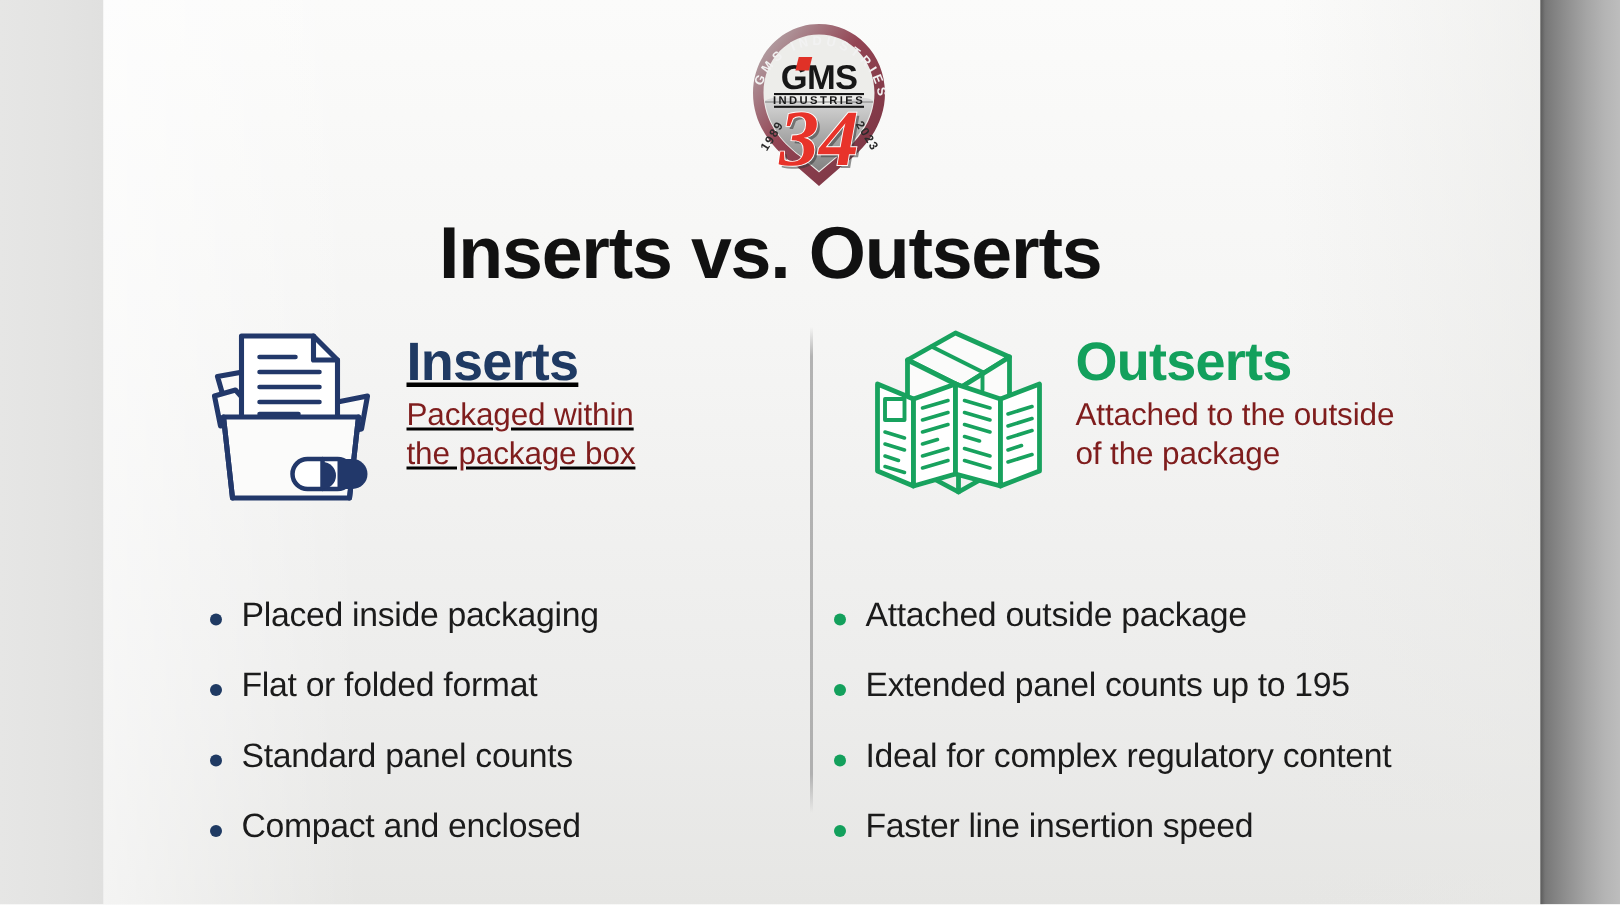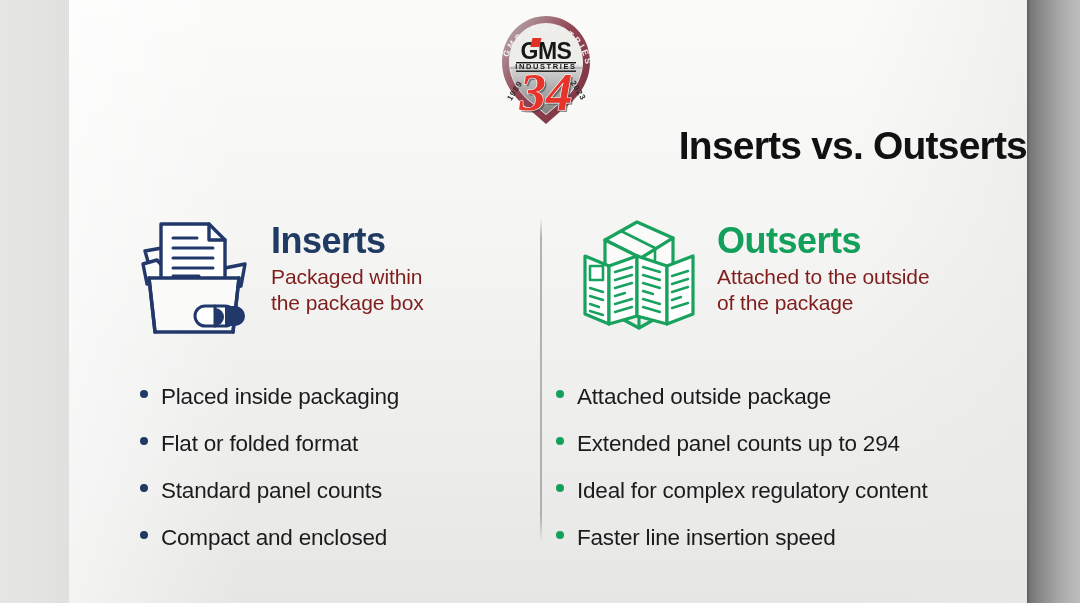--- a/index.html
+++ b/index.html
@@ -61,45 +61,45 @@
   .logo-wrap {
     position: absolute;
     left: 492px; top: 12px;
     width: 108px; height: 116px;
   }
   .logo-wrap svg { display: block; }
 
   
   .title {
     position: absolute;
-    left: 0; top: 126px;
+    left: 0; top: 145px;
     width: 1027px;
-    text-align: right;
-    font-size: 39px;
+    text-align: center;
+    font-size: 49px;
     font-weight: bold;
     letter-spacing: -0.8px;
     color: #111111;
     line-height: 1;
   }
 
   
   .divider {
     position: absolute;
     left: 540px; top: 218px;
     width: 2px; height: 324px;
     background: linear-gradient(180deg, rgba(176,176,176,0) 0%, #b3b3b3 6%,
                 #b0b0b0 92%, rgba(176,176,176,0) 100%);
   }
 
   
   .col {
     position: absolute;
     top: 216px;
   }
-  .col-left  { left: 133px; width: 400px; }
+  .col-left  { left: 133px; width: 400px; text-decoration: underline; }
   .col-right { left: 575px; width: 452px; }
 
   .head-row {
     display: flex;
     align-items: flex-start;
     gap: 16px;
     height: 132px;
   }
   .icon-box {
     flex: 0 0 auto;
@@ -134,21 +134,21 @@
     padding: 0;
     list-style: none;
     position: absolute;
     top: 374px;
   }
   .bullets-left  { left: 140px; width: 400px; }
   .bullets-right { left: 556px; width: 450px; }
 
   .bullets li {
     display: flex;
-    align-items: center;
+    align-items: flex-end;
     gap: 13px;
     height: 47px;
   }
   .dot {
     flex: 0 0 auto;
     width: 8px;
     height: 8px;
     border-radius: 50%;
     position: relative;
     top: -4px;
@@ -349,21 +349,21 @@
     </div>
   </div>
 
   <ul class="bullets bullets-right">
     <li>
       <span class="dot green"></span>
       <span class="bullet-text">Attached outside package</span>
     </li>
     <li>
       <span class="dot green"></span>
-      <span class="bullet-text">Extended panel counts up to 294</span>
+      <span class="bullet-text">Extended panel counts up to 195</span>
     </li>
     <li>
       <span class="dot green"></span>
       <span class="bullet-text">Ideal for complex regulatory content</span>
     </li>
     <li>
       <span class="dot green"></span>
       <span class="bullet-text">Faster line insertion speed</span>
     </li>
   </ul>

